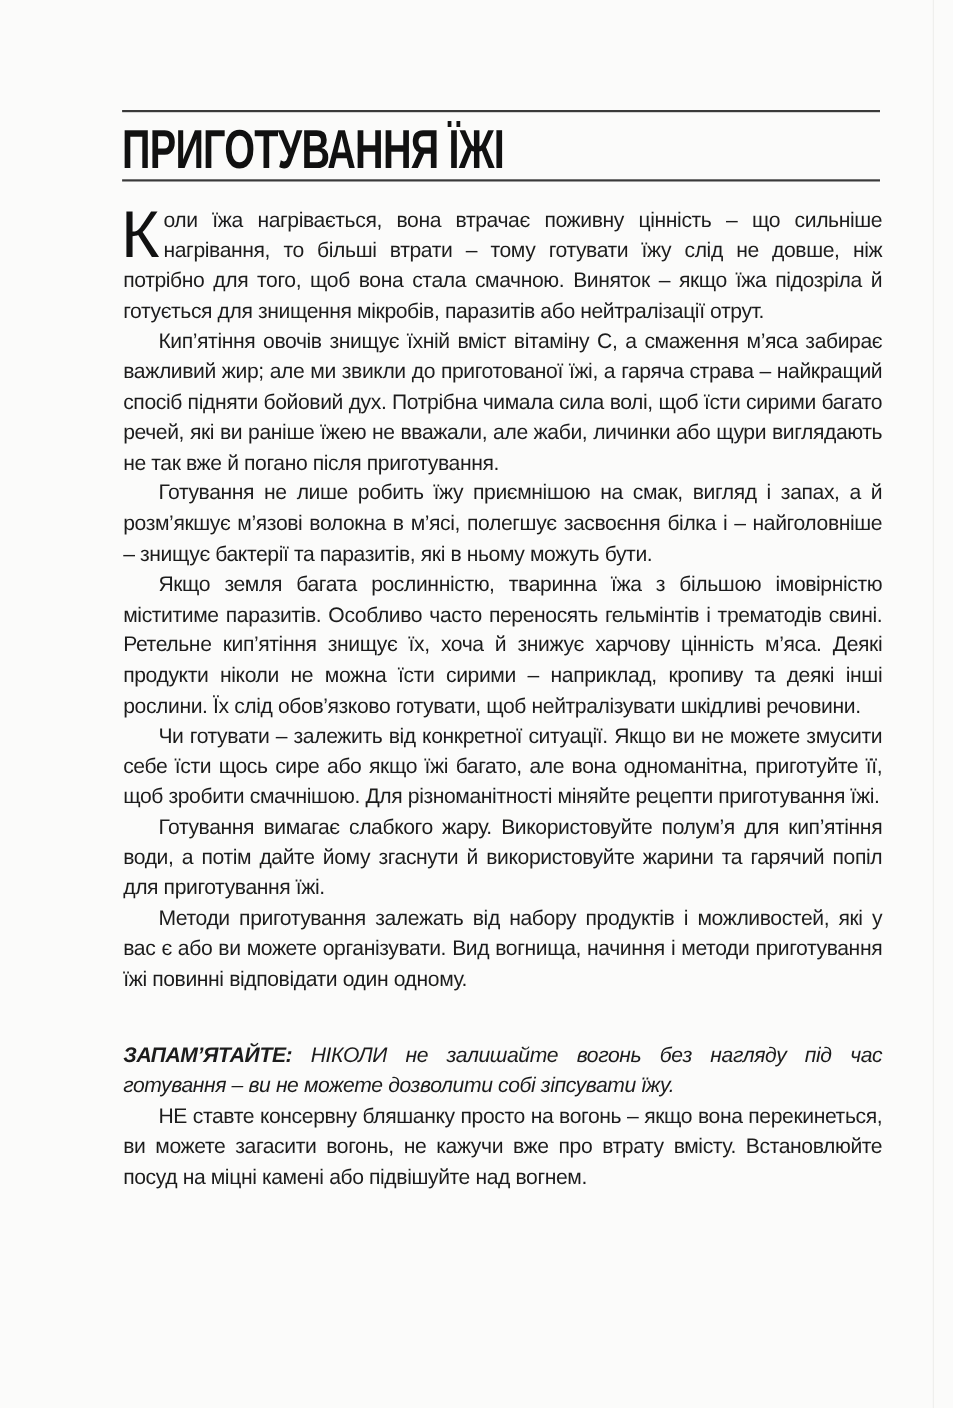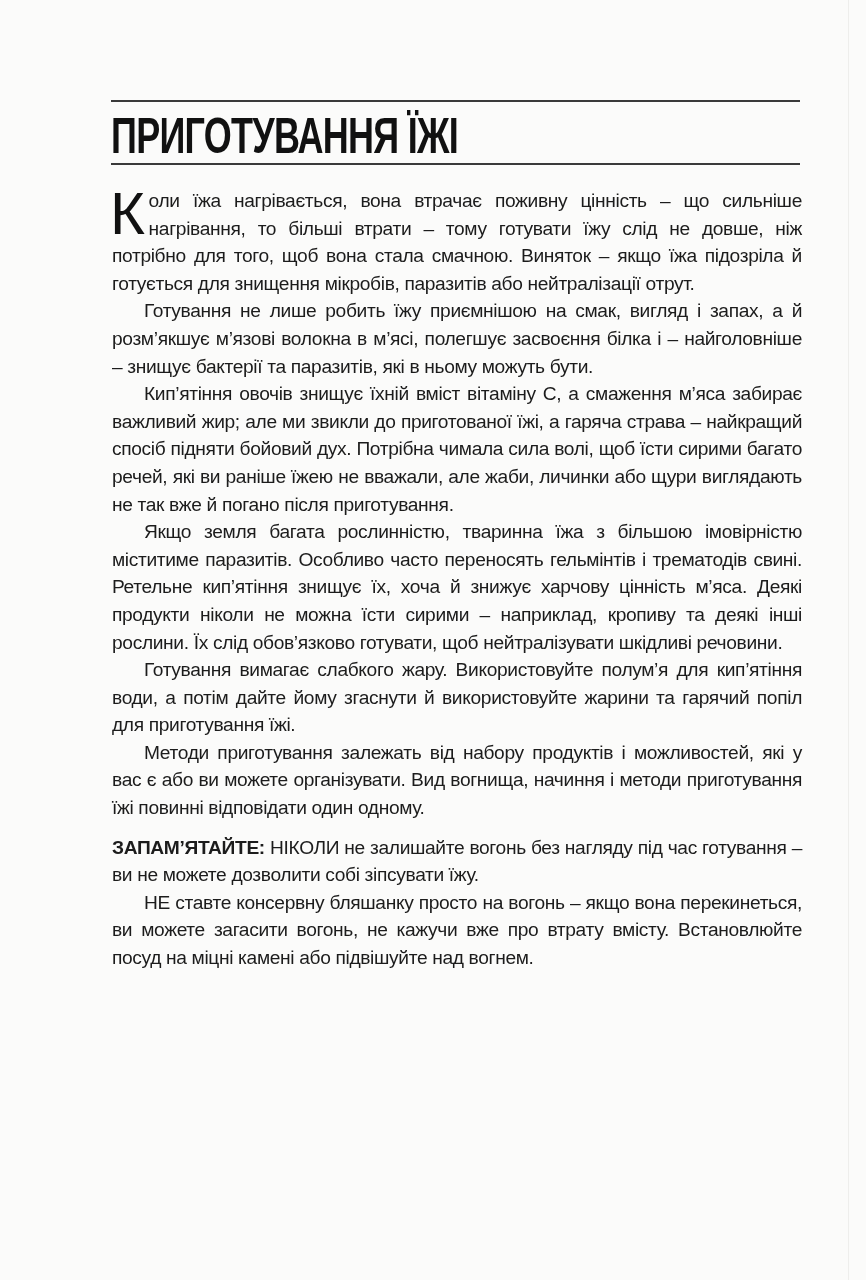--- a/index.html
+++ b/index.html
@@ -44,33 +44,34 @@
   .body p { margin: 0; text-indent: 32px; }
   .body p.first { text-indent: 0; }
   .dropcap {
     float: left;
     font-size: 60px;
     line-height: 46px;
     margin: 4px 4px 0 -2px;
     font-weight: 400;
     color: #111;
   }
-  .body p.note { text-indent: 0; margin-top: 12px; }
+  .body p.note { text-indent: 0; margin-top: 42px; font-style: italic; }
   .note-label { font-weight: bold; }
 </style>
 </head>
 <body>
 
 <div class="page-edge"></div>
 <div class="rule top"></div>
 <h1 class="title">ПРИГОТУВАННЯ ЇЖІ</h1>
 <div class="rule bottom"></div>
 
 <div class="body">
   <p class="first"><span class="dropcap">К</span><span>оли їжа нагрівається, вона втрачає поживну цінність – що сильніше нагрівання, то більші втрати – тому готувати їжу слід не довше, ніж потрібно для того, щоб вона стала смачною. Виняток – якщо їжа підозріла й готується для знищення мікробів, паразитів або нейтралізації отрут.</span></p>
+  <p>Кип’ятіння овочів знищує їхній вміст вітаміну С, а смаження м’яса забирає важливий жир; але ми звикли до приготованої їжі, а гаряча страва – найкращий спосіб підняти бойовий дух. Потрібна чимала сила волі, щоб їсти сирими багато речей, які ви раніше їжею не вважали, але жаби, личинки або щури виглядають не так вже й погано після приготування.</p>
   <p>Готування не лише робить їжу приємнішою на смак, вигляд і запах, а й розм’якшує м’язові волокна в м’ясі, полегшує засвоєння білка і – найголовніше – знищує бактерії та паразитів, які в ньому можуть бути.</p>
-  <p>Кип’ятіння овочів знищує їхній вміст вітаміну С, а смаження м’яса забирає важливий жир; але ми звикли до приготованої їжі, а гаряча страва – найкращий спосіб підняти бойовий дух. Потрібна чимала сила волі, щоб їсти сирими багато речей, які ви раніше їжею не вважали, але жаби, личинки або щури виглядають не так вже й погано після приготування.</p>
   <p>Якщо земля багата рослинністю, тваринна їжа з більшою імовірністю міститиме паразитів. Особливо часто переносять гельмінтів і трематодів свині. Ретельне кип’ятіння знищує їх, хоча й знижує харчову цінність м’яса. Деякі продукти ніколи не можна їсти сирими – наприклад, кропиву та деякі інші рослини. Їх слід обов’язково готувати, щоб нейтралізувати шкідливі речовини.</p>
+  <p>Чи готувати – залежить від конкретної ситуації. Якщо ви не можете змусити себе їсти щось сире або якщо їжі багато, але вона одноманітна, приготуйте її, щоб зробити смачнішою. Для різноманітності міняйте рецепти приготування їжі.</p>
   <p>Готування вимагає слабкого жару. Використовуйте полум’я для кип’ятіння води, а потім дайте йому згаснути й використовуйте жарини та гарячий попіл для приготування їжі.</p>
   <p>Методи приготування залежать від набору продуктів і можливостей, які у вас є або ви можете організувати. Вид вогнища, начиння і методи приготування їжі повинні відповідати один одному.</p>
   <p class="note"><span class="note-label">ЗАПАМ’ЯТАЙТЕ:</span><span> НІКОЛИ не залишайте вогонь без нагляду під час готування – ви не можете дозволити собі зіпсувати їжу.</span></p>
   <p>НЕ ставте консервну бляшанку просто на вогонь – якщо вона перекинеться, ви можете загасити вогонь, не кажучи вже про втрату вмісту. Встановлюйте посуд на міцні камені або підвішуйте над вогнем.</p>
 </div>
 
 </body></html>

